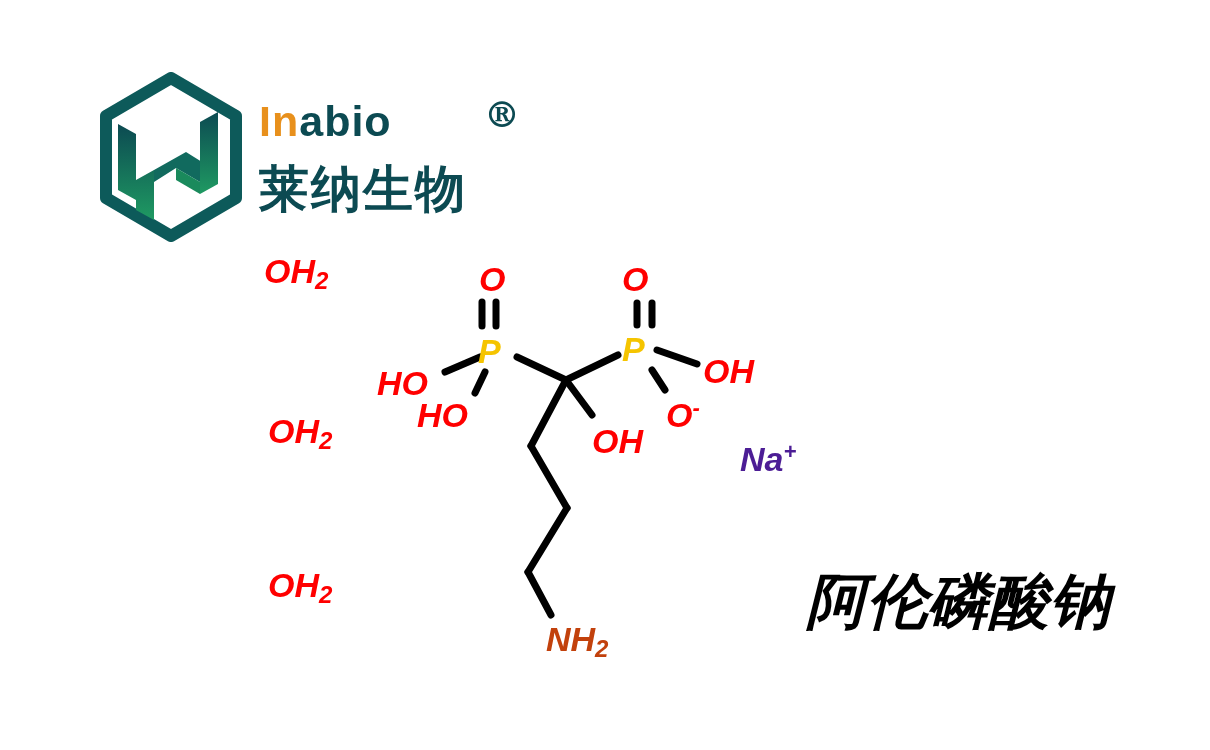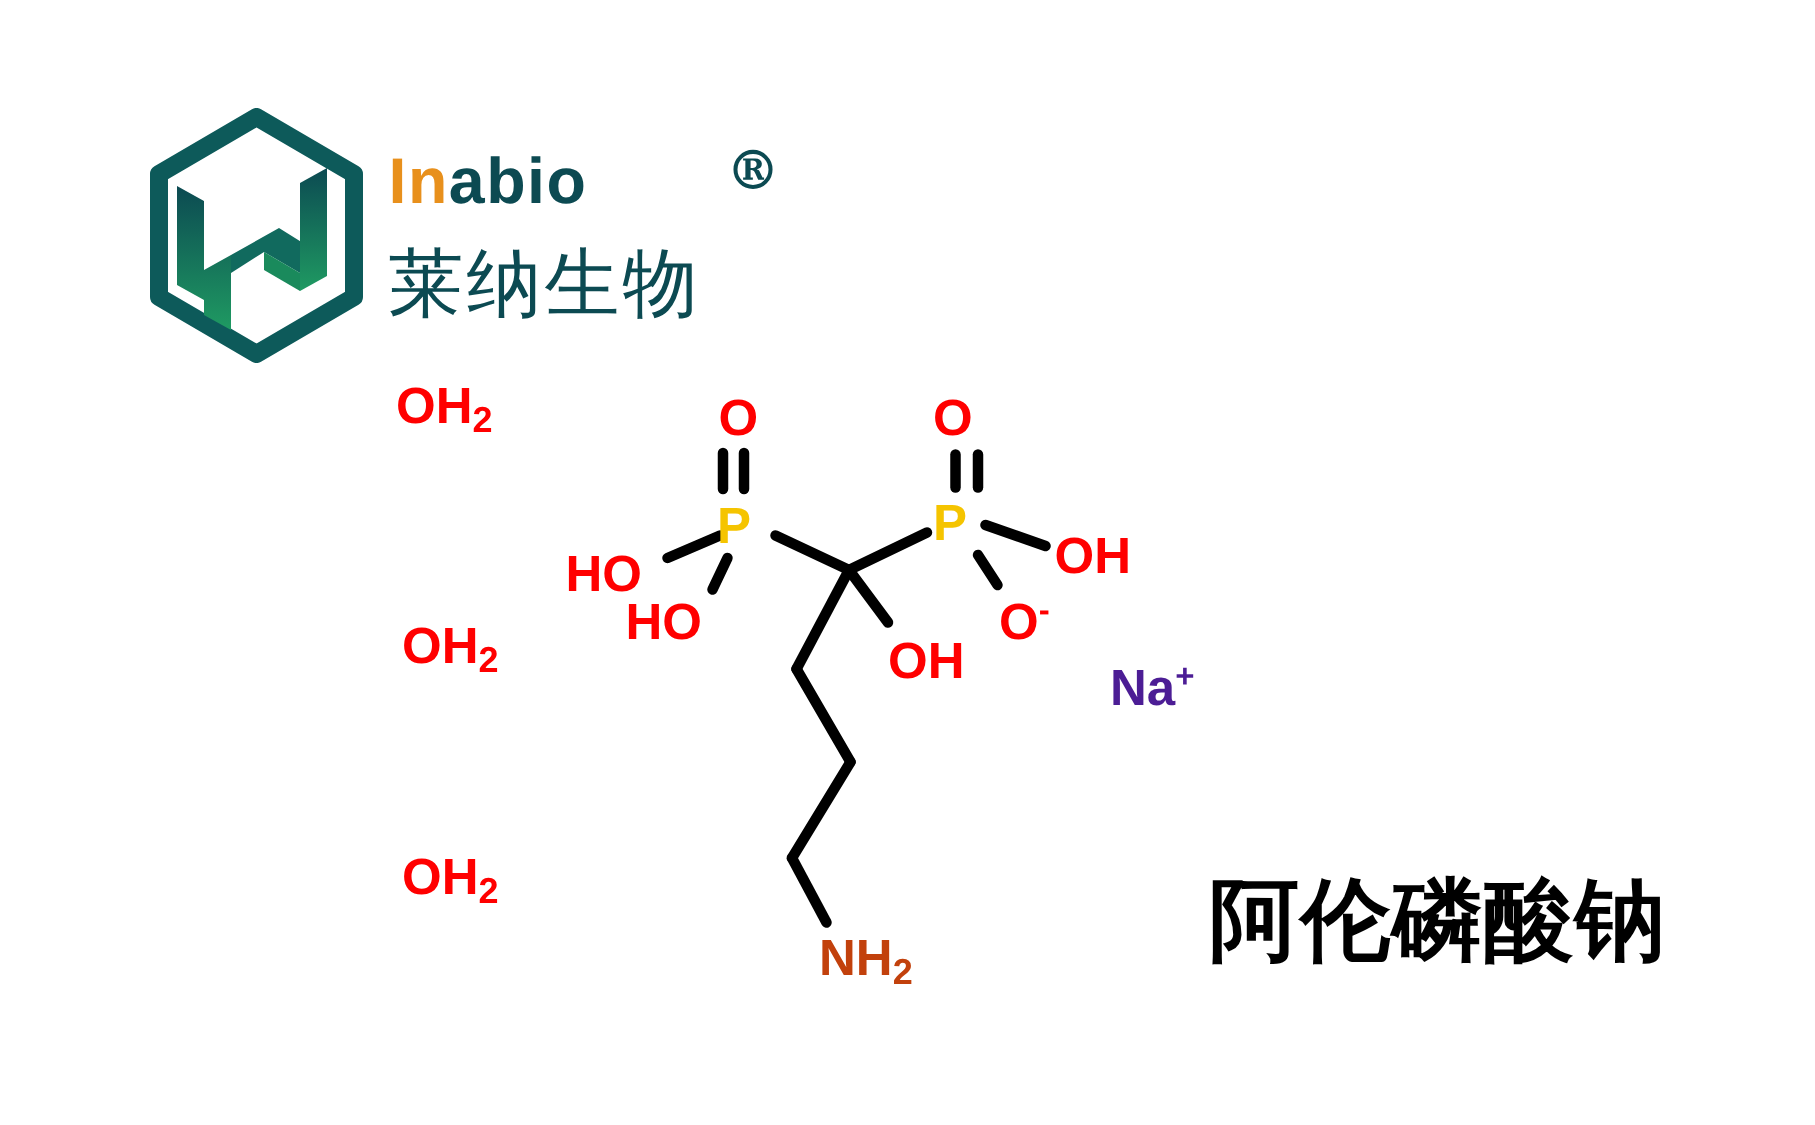--- a/index.html
+++ b/index.html
@@ -2,26 +2,26 @@
 <html><head>
 <meta charset="utf-8">
 <style>
   html, body { margin: 0; padding: 0; }
   body {
     width: 1210px; height: 750px; background: #ffffff; position: relative; overflow: hidden;
     font-family: "Liberation Sans", "DejaVu Sans", sans-serif;
   }
   .abs { position: absolute; }
   .logo-text-en { font-weight: bold; font-size: 43px; letter-spacing: 1px; line-height: 1; }
-  .logo-text-cn { font-weight: normal; font-size: 50px; line-height: 1; letter-spacing: 2px; }
+  .logo-text-cn { font-weight: bold; font-size: 50px; line-height: 1; letter-spacing: 2px; }
   .reg { font-family: "DejaVu Serif", serif; font-weight: bold; font-size: 36px; line-height: 1; }
-  .atom { font-weight: bold; font-size: 34px; line-height: 1; }
+  .atom { font-weight: bold; font-size: 34px; line-height: 1; font-style: italic; }
   .sub { font-size: 24px; position: relative; top: 6px; }
   .sup { font-size: 22px; position: relative; top: -12px; }
-  .compound-name { font-weight: bold; font-size: 60px; line-height: 1; letter-spacing: 1px; margin-top: 12px; }
+  .compound-name { font-weight: bold; font-style: italic; font-size: 60px; line-height: 1; letter-spacing: 1px; }
 </style>
 </head>
 <body>
 
 <div class="abs" style="left:96px; top:72px; width:430px; height:170px;">
   <svg class="abs" style="left:0; top:0;" width="150" height="170" viewBox="0 0 150 170">
     <defs>
       <linearGradient id="g1" x1="0" y1="0" x2="0" y2="1">
         <stop offset="0" stop-color="#0c4a52"></stop>
         <stop offset="1" stop-color="#1f9a62"></stop>

